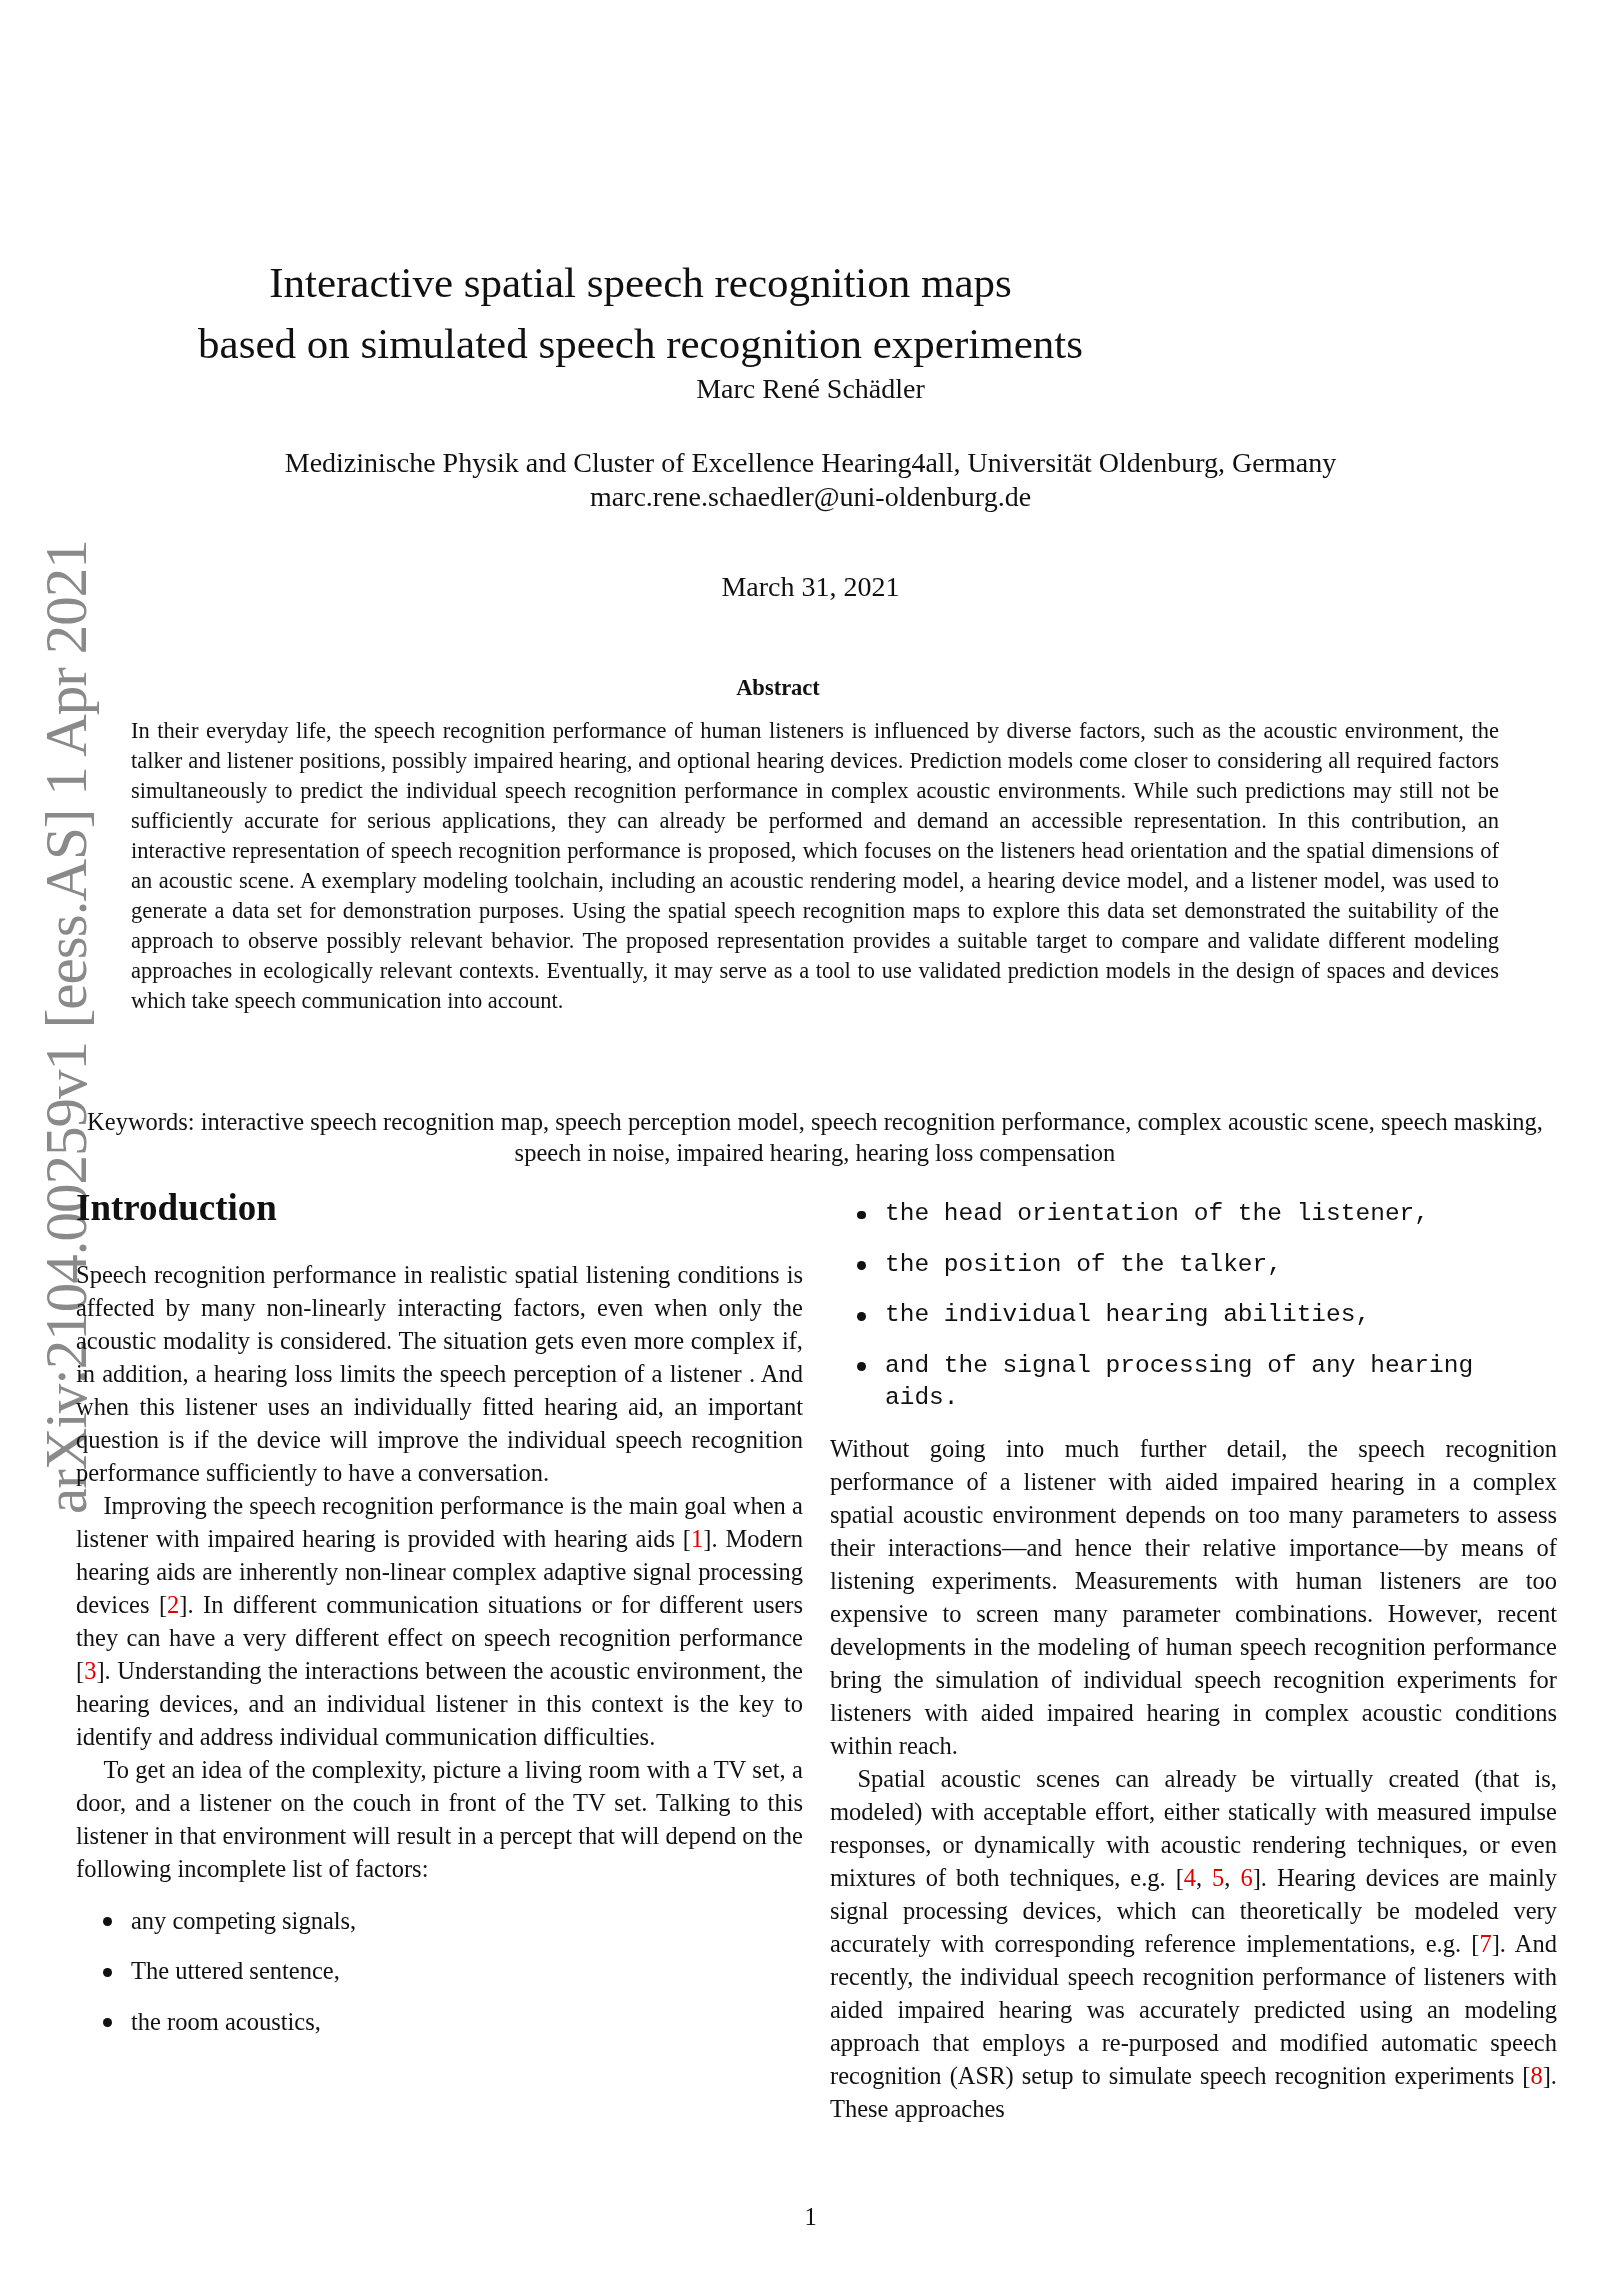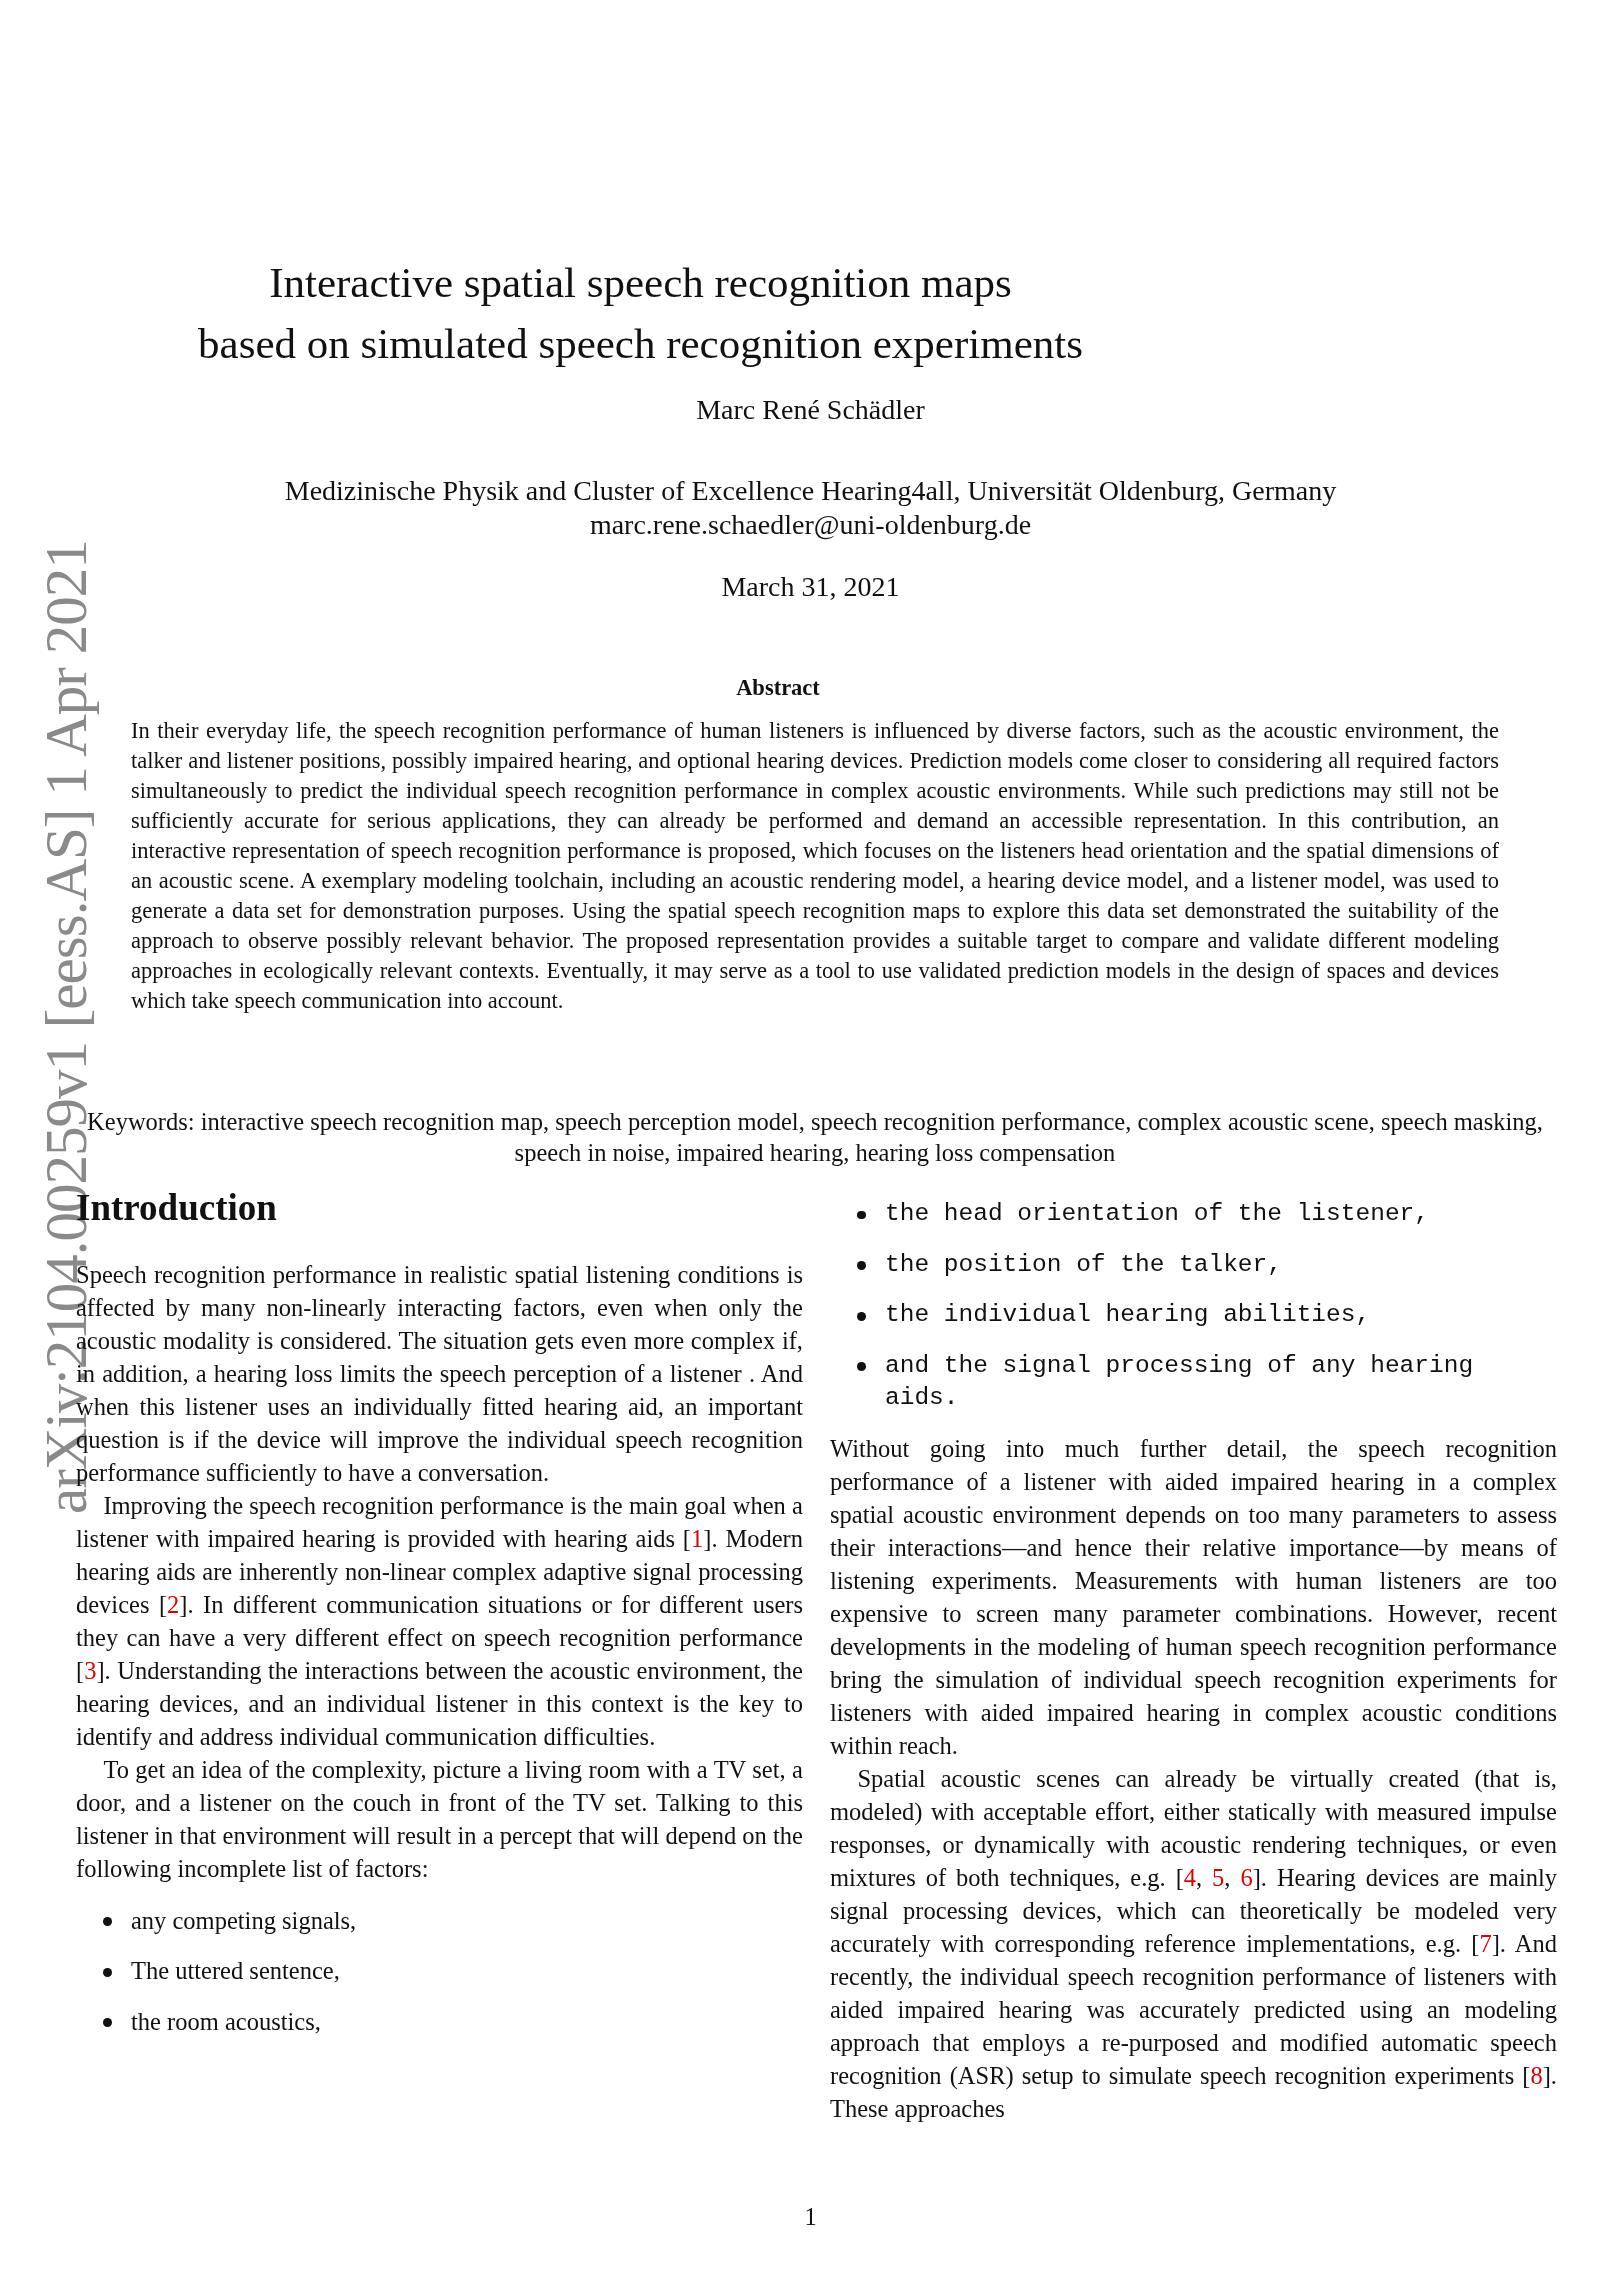--- a/index.html
+++ b/index.html
@@ -11,22 +11,22 @@
     position: absolute; left: 37px; top: 1514px;
     transform: rotate(-90deg); transform-origin: left top;
     font-family: "Liberation Serif", serif; font-size: 59px; color: #8a8a8a;
     white-space: nowrap; letter-spacing: -1px; line-height: 1;
   }
   .title {
     position: absolute; left: 0; width: 1281px; top: 223px; text-align: center;
     font-size: 43px; line-height: 61px; font-weight: normal;
   }
   .center-line { position: absolute; left: 0; width: 1621px; text-align: center; font-size: 28px; }
-  .author { top: 394px; }
-  .affil { top: 446px; line-height: 34px; margin-top: 28px; }
+  .author { top: 373px; }
+  .affil { top: 446px; line-height: 34px; }
   .date { top: 571px; }
   .abstract-heading {
     position: absolute; left: 0; width: 1556px; top: 675px; text-align: center;
     font-size: 22.5px; font-weight: bold;
   }
   .abstract {
     position: absolute; left: 131px; width: 1368px; top: 716px;
     font-size: 22.5px; line-height: 30px; text-align: justify; margin: 0;
   }
   .keywords {

